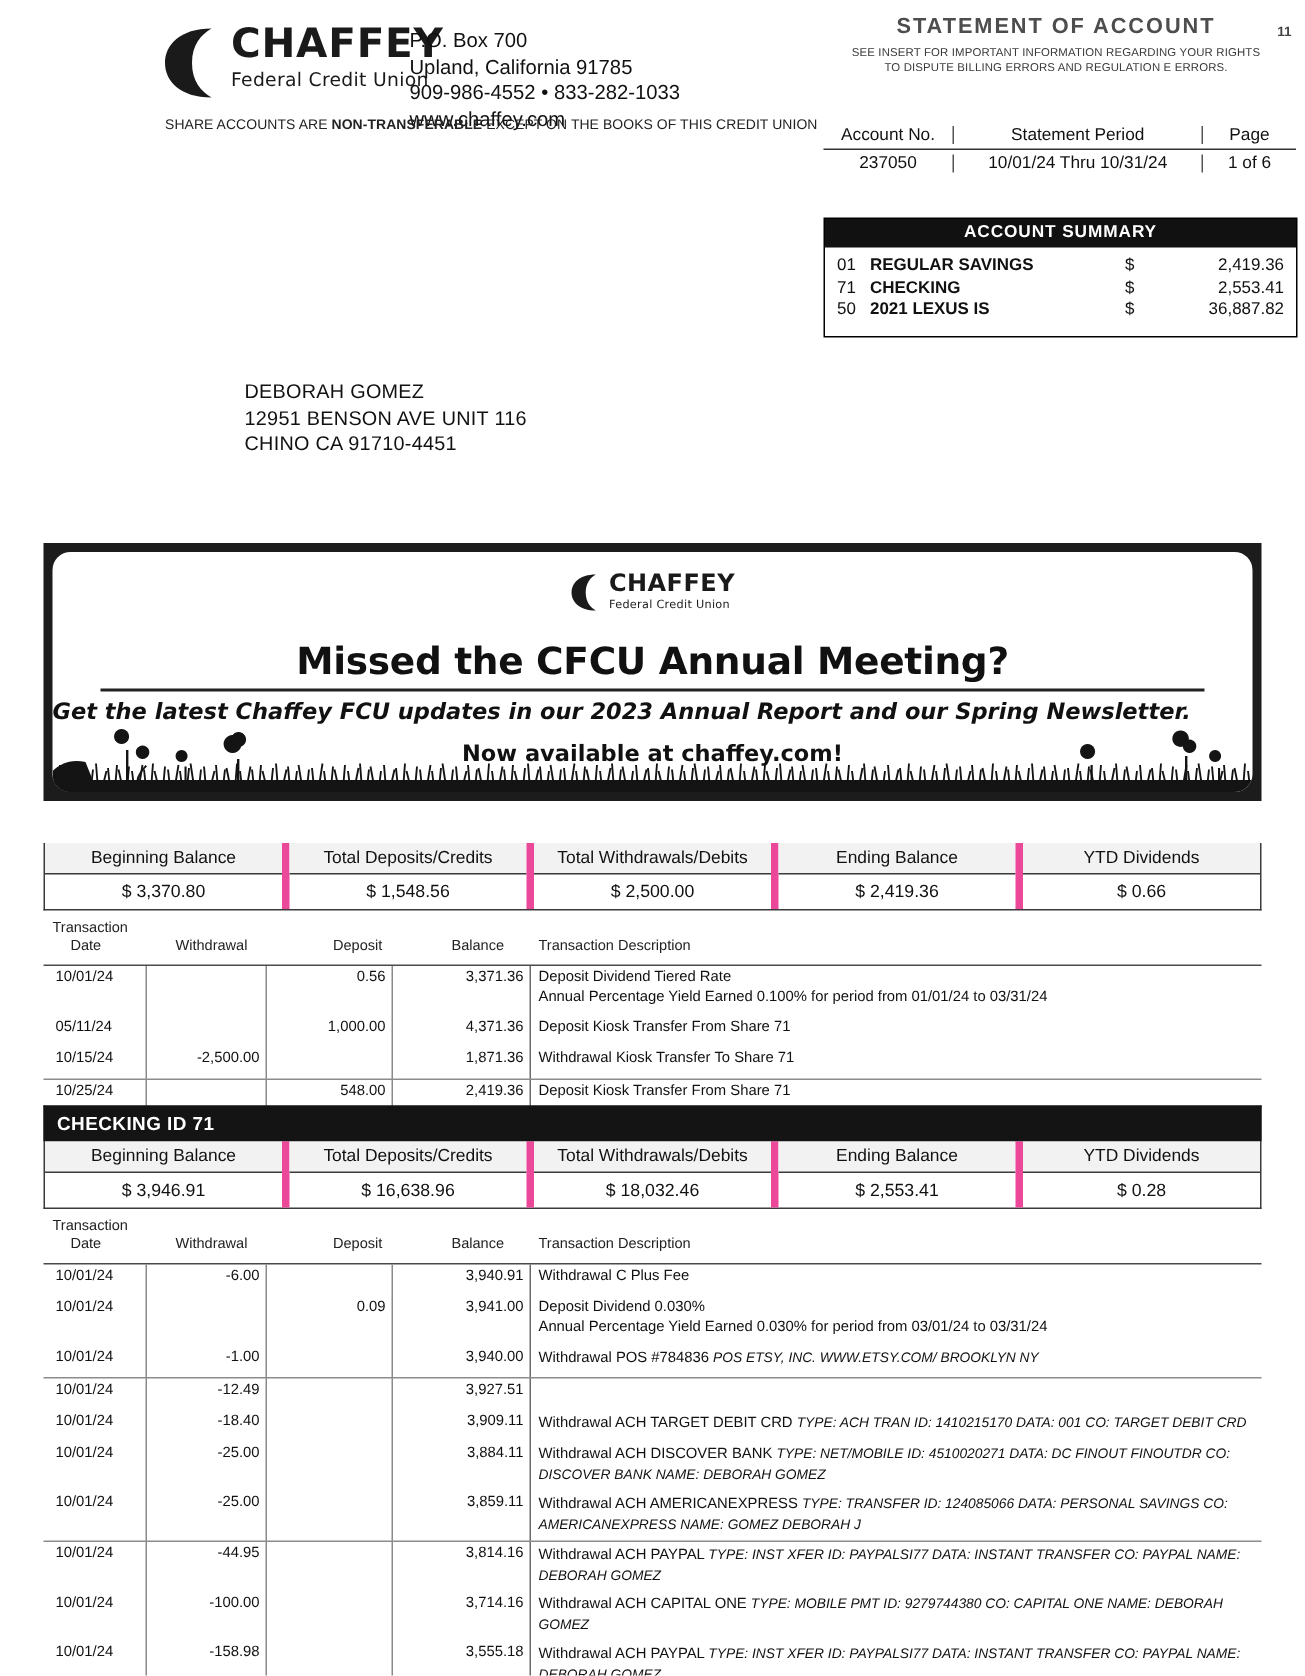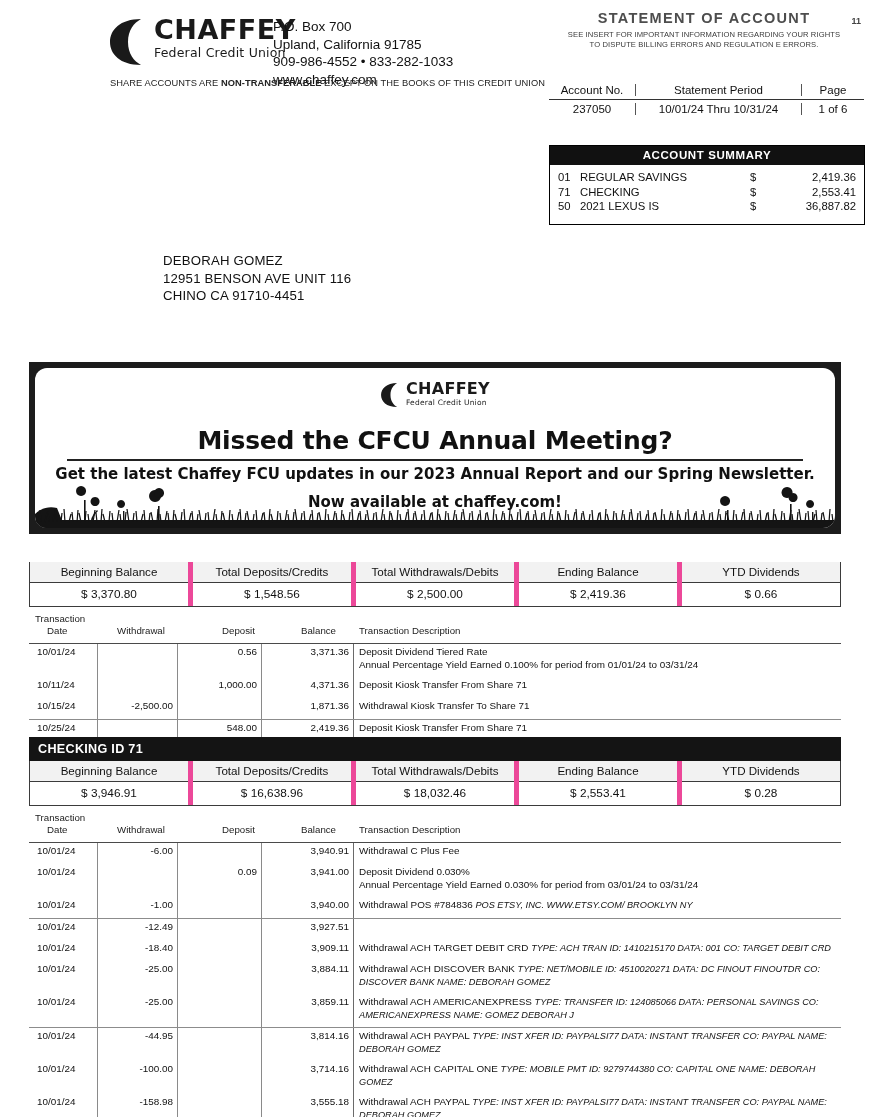--- a/index.html
+++ b/index.html
@@ -63,21 +63,21 @@
   .acct-vals { font-size:11.5px; padding:3px 0 2px; }
 
   .summary-box { position:absolute; left:549px; top:145px; width:314px; border:1px solid #000; }
   .summary-title {
     background:#111; color:#fff; text-align:center; font-weight:bold;
     font-size:11.5px; letter-spacing:0.6px; padding:3px 0 4px;
   }
   .summary-body { padding:5px 8px 10px 8px; }
   .summary-row { display:flex; font-size:11.3px; line-height:14.5px; }
   .summary-row .sid { width:22px; }
-  .summary-row .sname { flex:1; }
+  .summary-row .sname { flex:1;font-weight:bold; }
   .summary-row .sdollar { width:30px; }
   .summary-row .samt { width:76px; text-align:right; }
 
   
   .mail {
     position:absolute; left:163px; top:252px;
     font-size:13.2px; line-height:17.5px; letter-spacing:0.2px;
   }
 
   
@@ -93,23 +93,23 @@
   .promo-logo .logo-mark { width:22px; height:30px; flex:0 0 22px; }
   .promo-logo .logo-name { font-size:16px; line-height:17px; letter-spacing:0.3px; }
   .promo-logo .logo-sub { font-size:7.5px; line-height:9px; margin-top:1px; }
   .promo-h1 {
     position:absolute; left:0; right:0; top:58px; text-align:center;
     font-family:"DejaVu Sans", sans-serif;
     font-weight:bold; font-size:25px; color:#111; letter-spacing:-0.2px;
   }
   .promo-rule { position:absolute; left:32px; right:32px; top:91px; border-top:2px solid #222; }
   .promo-h2 {
-    position:absolute; left:0; right:0; top:97px; text-align:center;
+    position:absolute; left:0; right:0; top:97px; text-align:left;
     font-family:"DejaVu Sans", sans-serif;
-    font-size:15px; font-weight:bold; color:#111;
+    font-size:15px; font-weight:bold; color:#111;font-style:italic;
   }
   .promo-h3 {
     position:absolute; left:0; right:0; top:125px; text-align:center;
     font-family:"DejaVu Sans", sans-serif;
     font-size:15px; font-weight:bold; color:#111;
   }
   .grass { position:absolute; left:0; right:0; bottom:0; height:44px; }
 
   
   .section { position:absolute; left:29px; width:812px; }
@@ -327,21 +327,21 @@
         <div class="vline v3"></div>
         <div class="vline v4"></div>
       <div class="row rowpad" style="height: 29px;">
             <div class="cell c-date">10/01/24</div>
             <div class="cell c-wd"></div>
             <div class="cell c-dp">0.56</div>
             <div class="cell c-bal">3,371.36</div>
             <div class="cell c-desc"><span>Deposit Dividend Tiered Rate</span><div>Annual Percentage Yield Earned 0.100% for period from 01/01/24 to 03/31/24</div></div>
           </div>
           <div class="row rowpad" style="height: 17px;">
-            <div class="cell c-date">10/11/24</div>
+            <div class="cell c-date">05/11/24</div>
             <div class="cell c-wd"></div>
             <div class="cell c-dp">1,000.00</div>
             <div class="cell c-bal">4,371.36</div>
             <div class="cell c-desc"><span>Deposit Kiosk Transfer From Share 71</span></div>
           </div>
           <div class="row rowpad" style="height: 17px;">
             <div class="cell c-date">10/15/24</div>
             <div class="cell c-wd">-2,500.00</div>
             <div class="cell c-dp"></div>
             <div class="cell c-bal">1,871.36</div>

